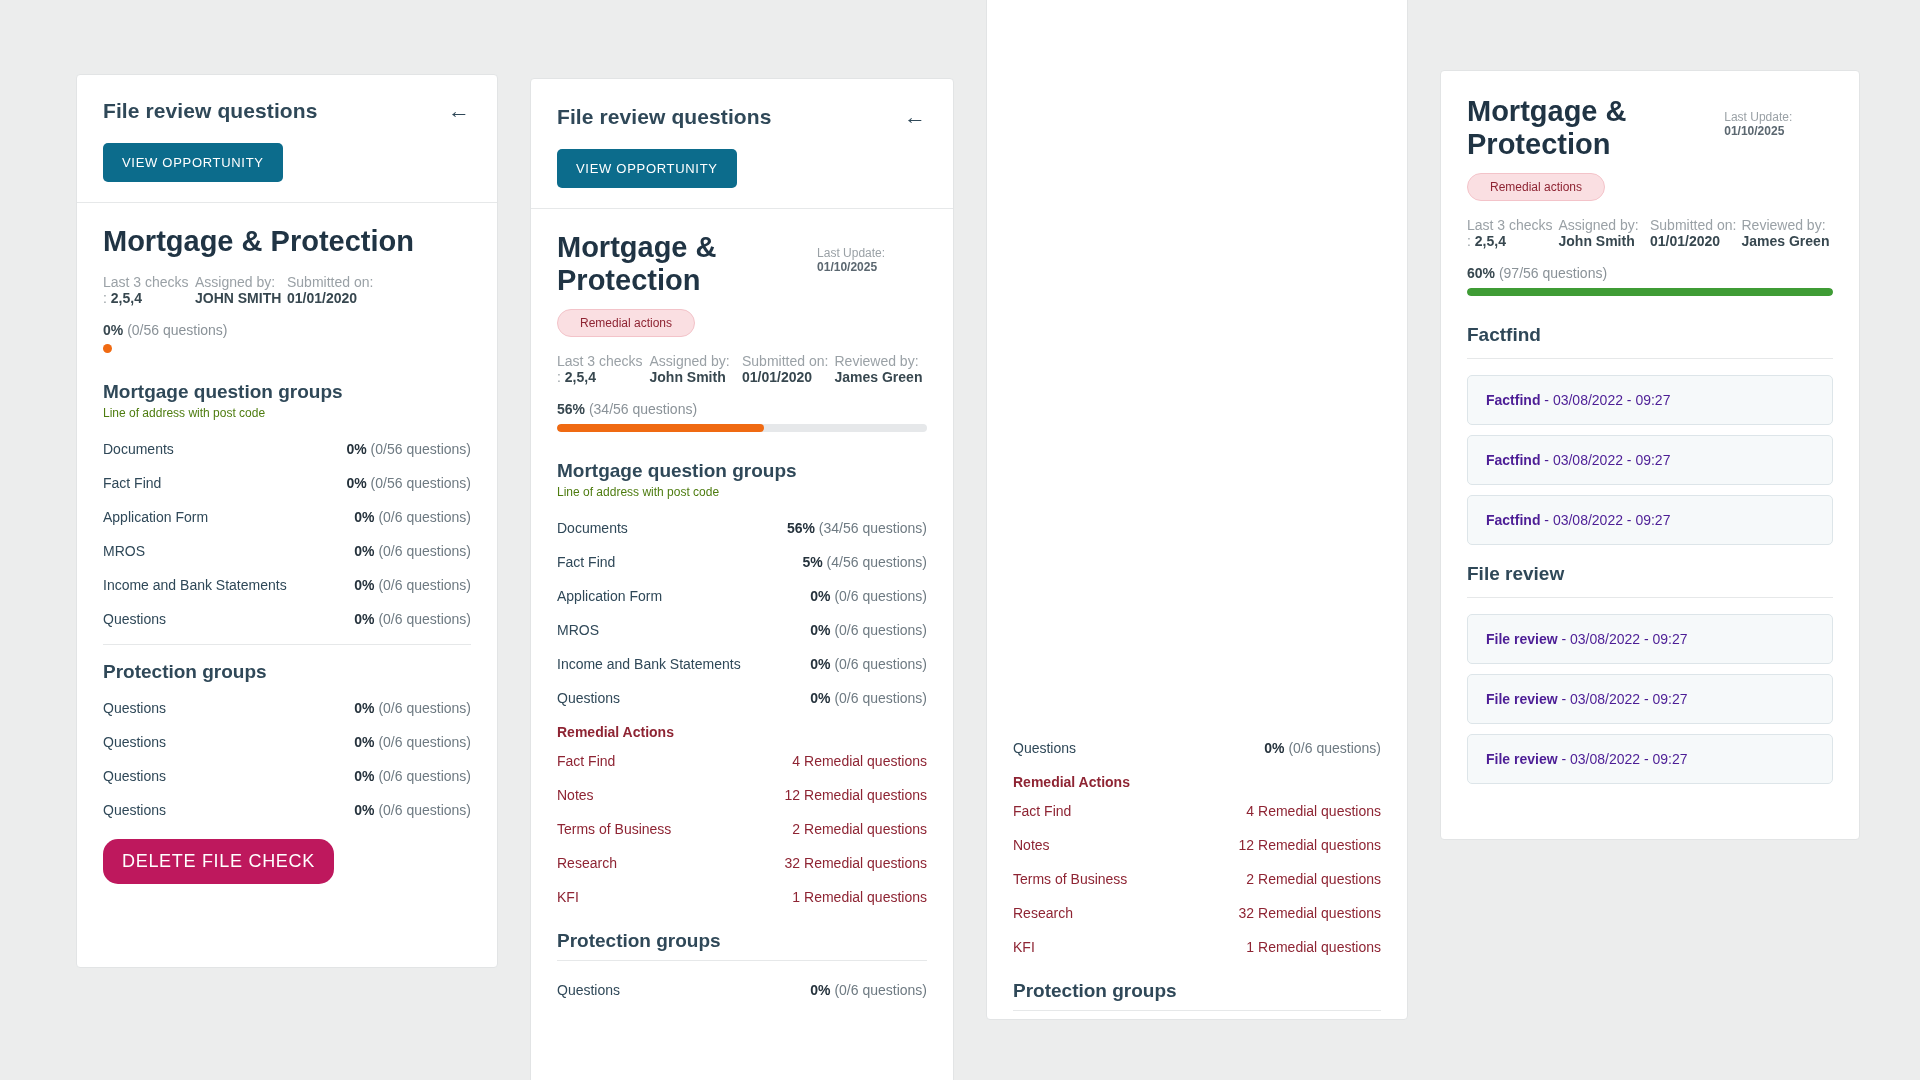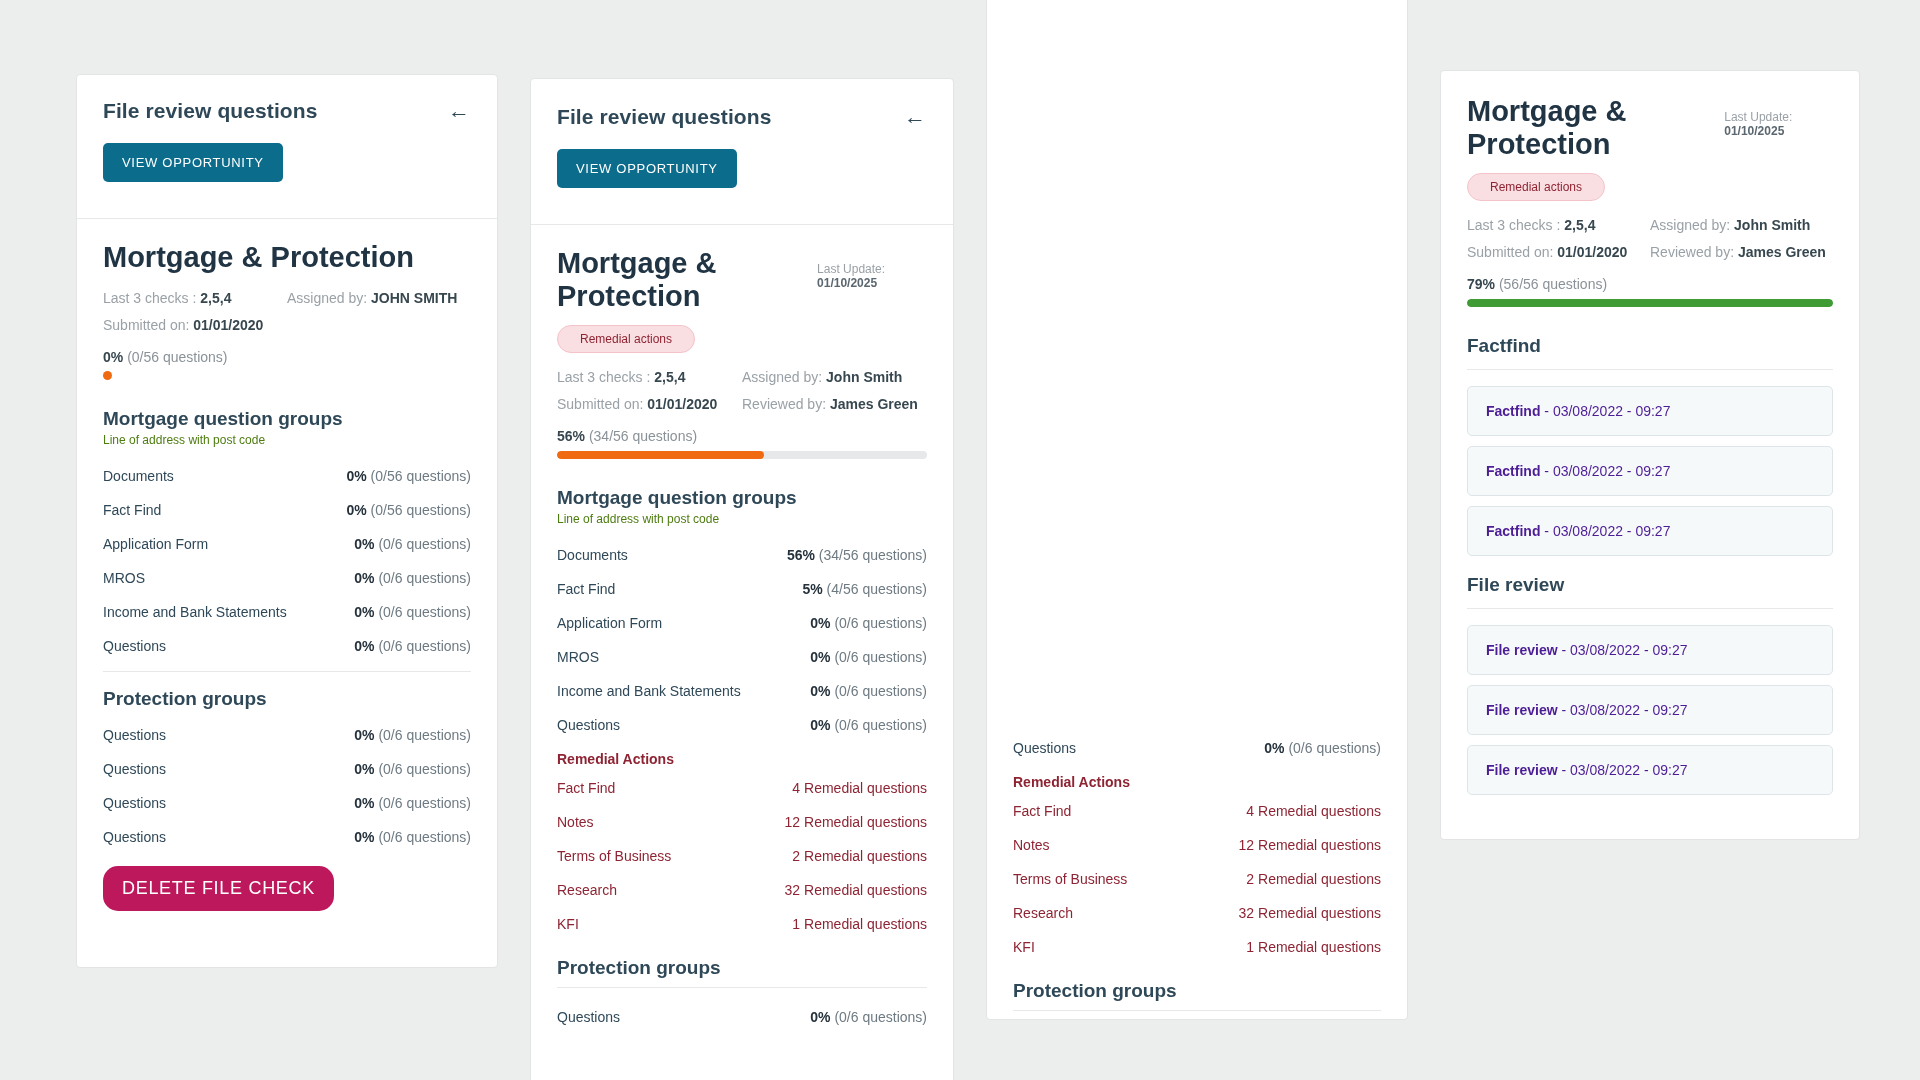--- a/index.html
+++ b/index.html
@@ -18,21 +18,21 @@
     border-radius: 4px;
     overflow: hidden;
   }
 
   
   #panel-a { left: 76px;   top: 74px;  width: 422px; height: 894px; }
   #panel-b { left: 530px;  top: 78px;  width: 424px; height: 1010px; }
   #panel-c { left: 986px;  top: -150px;width: 422px; height: 1170px; }
   #panel-d { left: 1440px; top: 70px;  width: 420px; height: 770px; }
 
-  .pad { padding: 16px 26px; }
+  .pad { padding: 0 26px; }
 
   
   .head-row {
     display: flex; align-items: center; justify-content: space-between;
   }
   .head-title {
     font-size: 21px; font-weight: bold; color: #2f4858; letter-spacing: .1px;
   }
   .back-arrow {
     color: #2f4858; font-size: 22px; line-height: 1; cursor: pointer;
@@ -73,21 +73,21 @@
     display: inline-block;
     background: #fadfe2;
     border: 1px solid #f3c3c9;
     color: #8e2433;
     border-radius: 20px;
     font-size: 12px;
     padding: 6px 22px;
     text-align: center;
   }
   .meta-grid {
-    display: grid; grid-template-columns: 1fr 1fr; row-gap: 11px;
+    display: grid; grid-template-columns: 1fr 1fr 1fr 1fr; row-gap: 11px;
     font-size: 14px; color: #9aa1a6;
   }
   .meta-grid b { color: #37474f; }
   .pct { font-size: 14px; color: #8a9298; }
   .pct b { color: #37474f; }
   .bar-track {
     width: 100%; height: 8px; background: #e6e8ea; border-radius: 5px; overflow: hidden;
   }
   .bar-fill { height: 100%; border-radius: 5px; }
   .dot { width: 9px; height: 9px; border-radius: 50%; background: #f06a12; }
@@ -406,22 +406,22 @@
           <span>Submitted on:</span>
           <b>01/01/2020</b>
         </div>
         <div>
           <span>Reviewed by:</span>
           <b>James Green</b>
         </div>
       </div>
       <div class="spacer-16"></div>
       <div class="pct">
-        <b>79%</b>
-        <span>(56/56 questions)</span>
+        <b>60%</b>
+        <span>(97/56 questions)</span>
       </div>
       <div style="height:7px;"></div>
       <div class="bar-track">
         <div class="bar-fill" style="width: 100%; background: rgb(63, 156, 53);"></div>
       </div>
       <div class="spacer-28"></div>
 
       <div class="sec-title">Factfind</div>
       <div class="spacer-12"></div>
       <div class="hr"></div>

